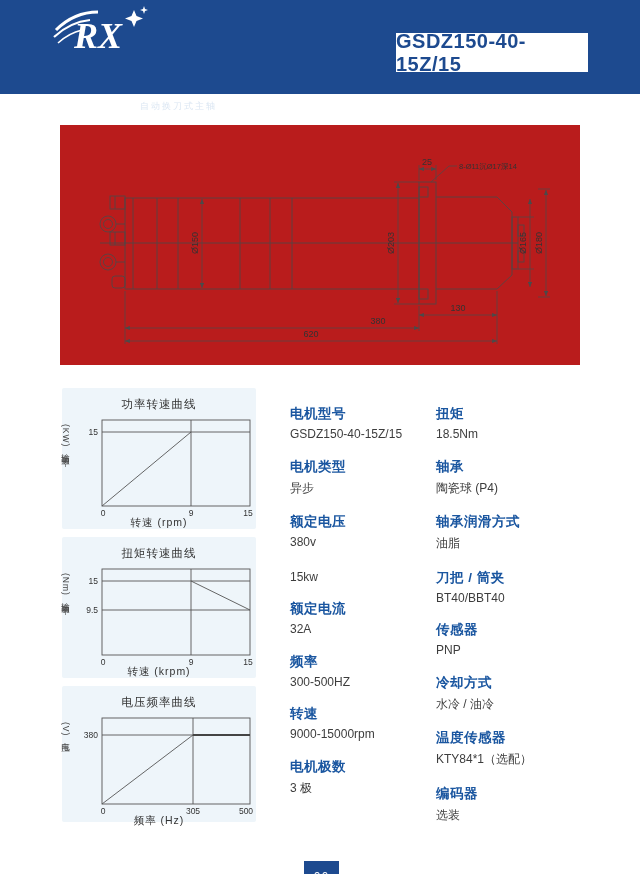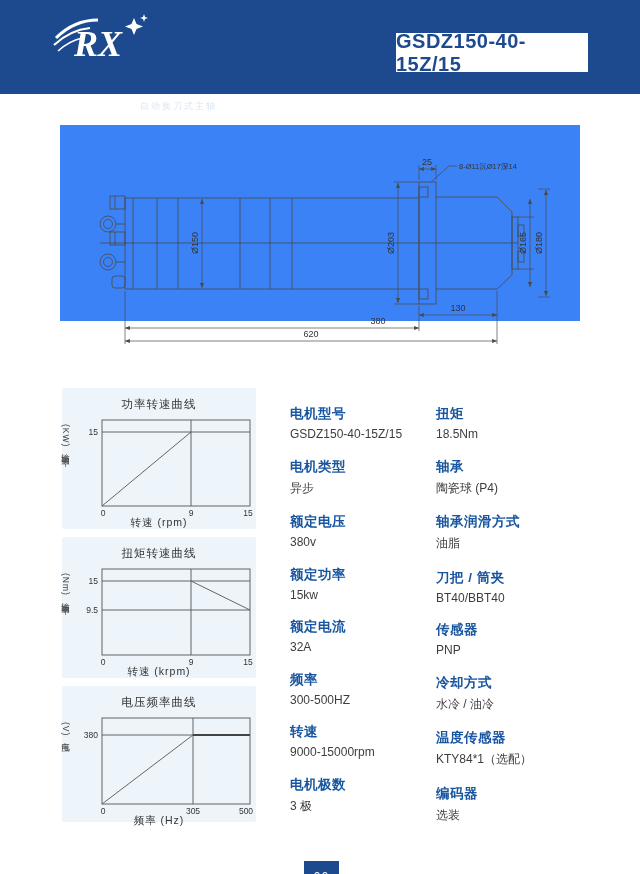--- a/index.html
+++ b/index.html
@@ -3,30 +3,30 @@
 <meta charset="utf-8">
 <style>
   * { margin:0; padding:0; box-sizing:border-box; }
   html,body { width:640px; height:874px; }
   body {
     position:relative; width:640px; height:874px; background:#ffffff;
     font-family:"Liberation Sans","DejaVu Sans",sans-serif; overflow:hidden;
   }
   
   .header { position:absolute; left:0; top:0; width:640px; height:94px; background:#1d4a8f; }
-  .brand { position:absolute; left:52px; top:8px; width:200px; height:66px;text-align:right; }
+  .brand { position:absolute; left:52px; top:0; width:200px; height:66px;text-align:right; }
   .brand svg { display:block; }
   .tagline { position:absolute; left:140px; top:56px; font-size:9px; color:#dce7f3; letter-spacing:2px;margin-top:44px; }
   .model-badge {
     position:absolute; left:396px; top:33px; width:192px; height:39px; background:#ffffff;
     display:flex; align-items:center; justify-content:center;
     color:#1d4a8f; font-weight:bold; font-size:20px; letter-spacing:0.5px;
   }
   
-  .drawing-panel { position:absolute; left:60px; top:125px; width:520px; height:196px; background:#3b82f6; }
+  .drawing-panel { position:absolute; left:60px; top:125px; width:520px; height:240px; background:#b91c1c; }
   .drawing-panel svg { display:block; }
   
   .chart-card { position:absolute; left:62px; width:194px; background:#eef5fa; border-radius:2px; }
   .card-1 { top:388px; height:141px; }
   .card-2 { top:537px; height:141px; }
   .card-3 { top:686px; height:136px; }
   .chart-title { text-align:center; padding-top:9px; font-size:11.5px; color:#333; letter-spacing:1px; }
   .chart-body { display:flex; align-items:center; justify-content:center; margin-top:2px; }
   .ylab { writing-mode:vertical-rl; font-size:8.5px; color:#444; letter-spacing:1px; height:86px; margin-top:2px; }
   .plot { flex:0 0 auto; }
@@ -248,21 +248,20 @@
   </div>
   <div class="spec-item">
     <div class="spec-label">电机类型</div>
     <div class="spec-value">异步</div>
   </div>
   <div class="spec-item">
     <div class="spec-label">额定电压</div>
     <div class="spec-value">380v</div>
   </div>
   <div class="spec-item">
-    <div class="spec-label">额定功率</div>
     <div class="spec-value">15kw</div>
   </div>
   <div class="spec-item">
     <div class="spec-label">额定电流</div>
     <div class="spec-value">32A</div>
   </div>
   <div class="spec-item">
     <div class="spec-label">频率</div>
     <div class="spec-value">300-500HZ</div>
   </div>

